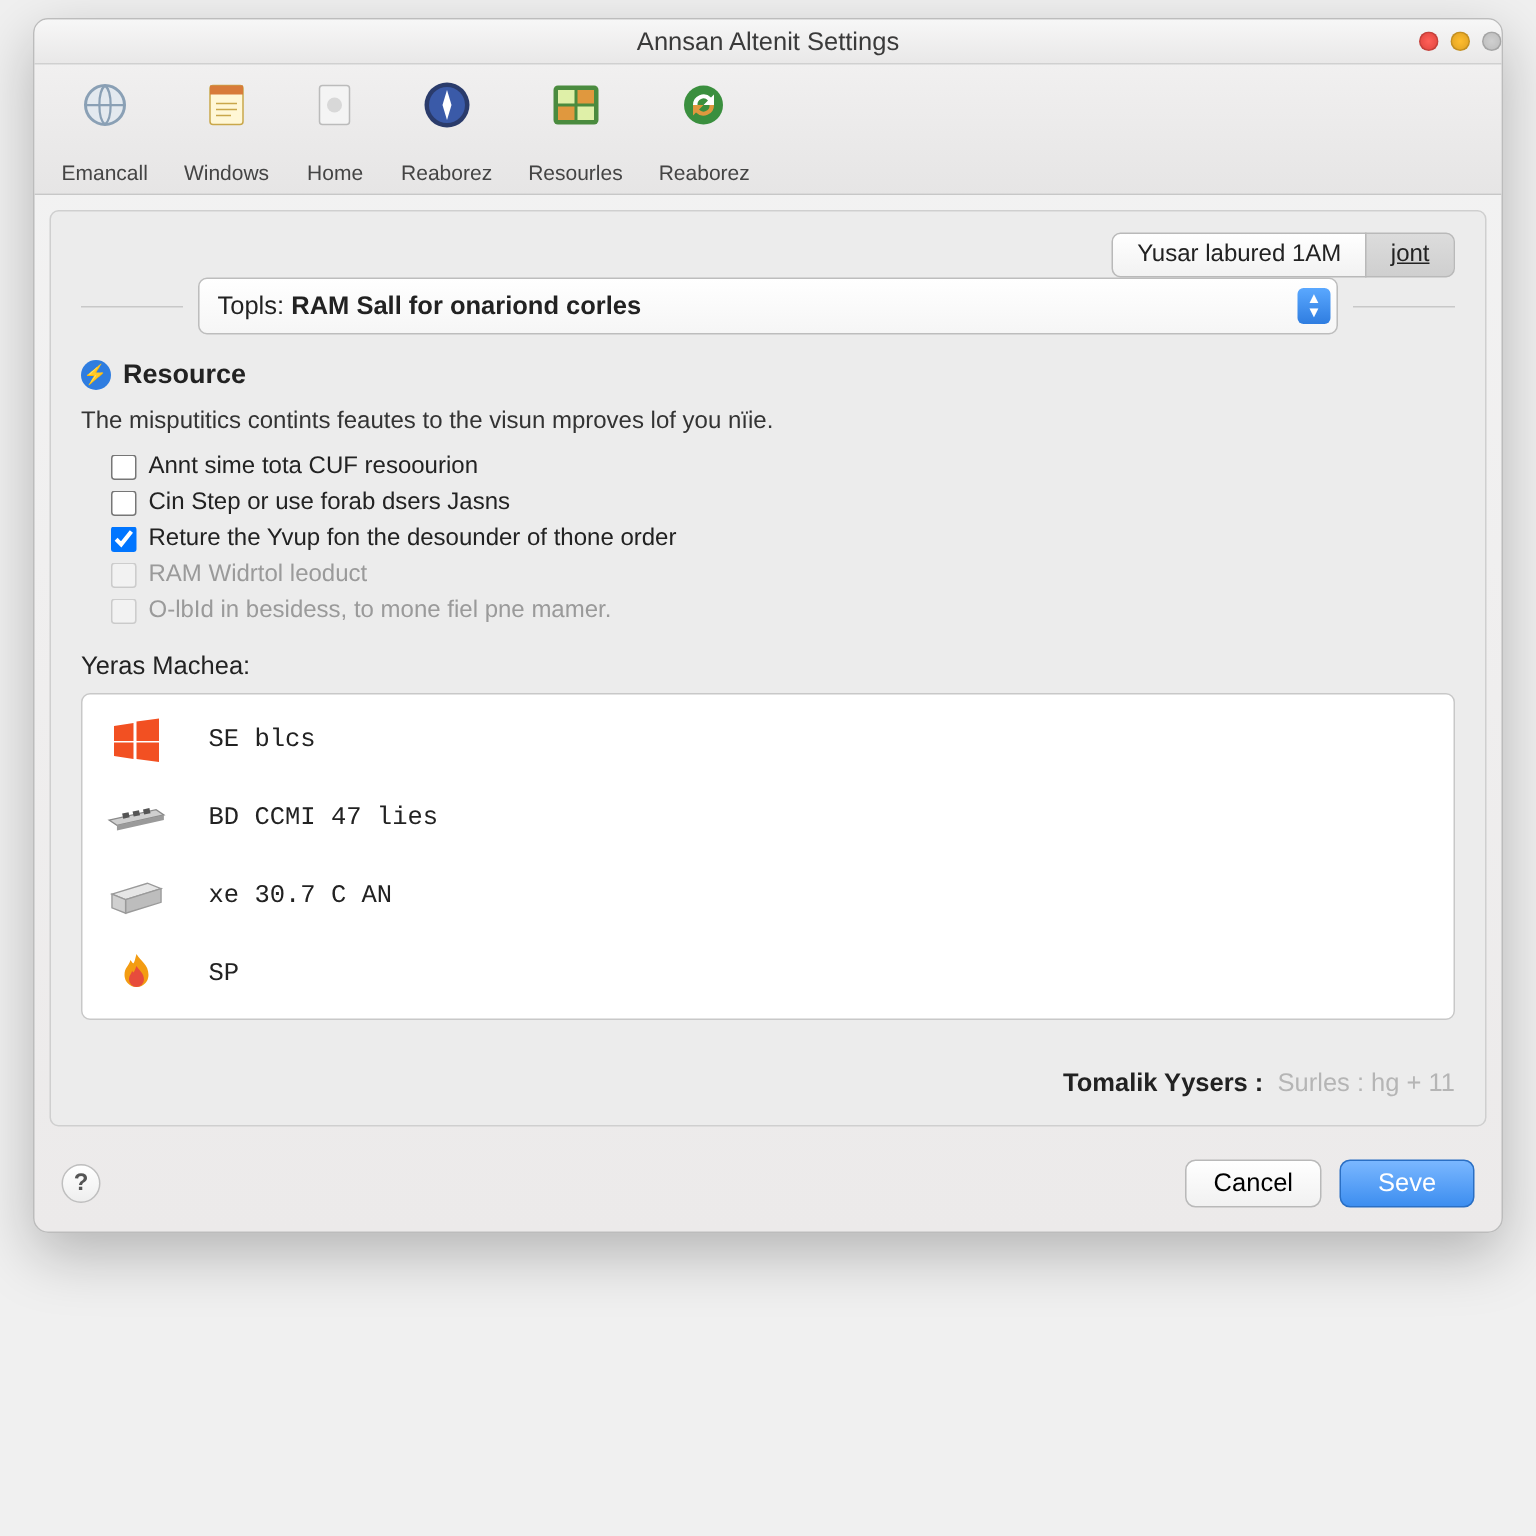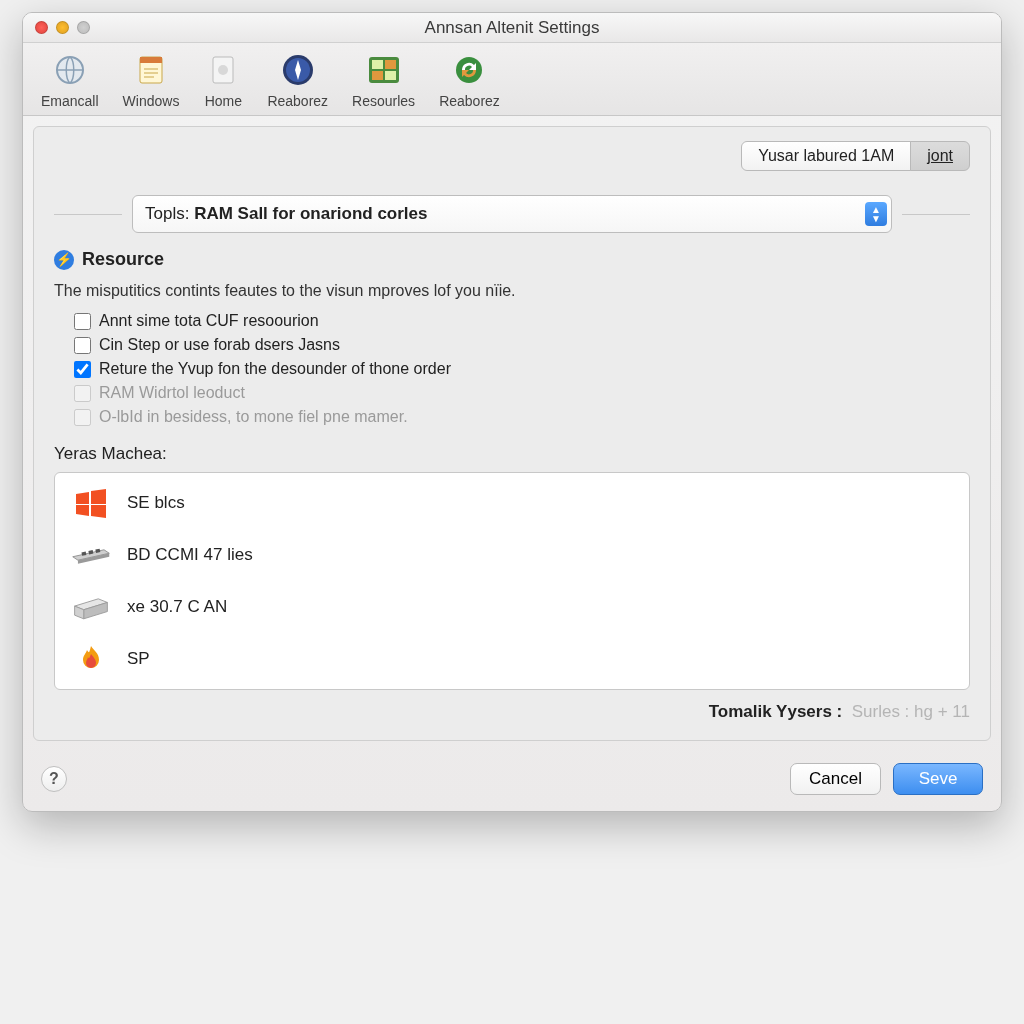--- a/index.html
+++ b/index.html
@@ -20,55 +20,56 @@
     box-shadow: 0 14px 40px rgba(0,0,0,.25);
     overflow: hidden;
   }
   
   .titlebar {
     height: 30px;
     display: flex; align-items: center;
     position: relative;
     background: linear-gradient(#f7f7f7,#e9e8e8);
     border-bottom: 1px solid #d0d0d0;
+    justify-content: flex-end;
   }
   .traffic { display:flex; gap:8px; margin-left:12px; }
   .tl { width:13px; height:13px; border-radius:50%; border:1px solid rgba(0,0,0,.15); }
   .tl.red{background:radial-gradient(#ff6159,#e0443e);} 
   .tl.yel{background:radial-gradient(#ffbd2e,#dea123);} 
   .tl.grn{background:radial-gradient(#d0d0d0,#bcbcbc);} 
   .wtitle { position:absolute; left:0; right:0; text-align:center; font-size:17px; color:#3a3a3a; font-weight:500;}
   
   .toolbar {
     display:flex; gap:24px; padding:8px 18px 6px 18px;
     background:linear-gradient(#f1f0f0,#e6e5e5);
     border-bottom:1px solid #c7c7c7;
   }
-  .tbitem{ display:flex; flex-direction:column; align-items:center; gap:4px; font-size:14px; color:#444; cursor:default;}
+  .tbitem{ display:flex; flex-direction:column; align-items:center; gap:18px; font-size:14px; color:#444; cursor:default;}
   .tbicon{ width:40px; height:38px; border-radius:6px; display:flex;align-items:center;justify-content:center;}
   
   .content{
     margin:10px; padding:14px 20px 18px 20px;
     background:#ececec;
     border:1px solid #cfcfcf;
     border-radius:6px;
   }
   
   .segtabs{ display:flex; margin-left:28px;justify-content:flex-end; }
   .seg{
     padding:5px 16px; font-size:16px;
     background:linear-gradient(#ffffff,#f2f2f2);
     border:1px solid #b9b9b9;
     margin-left:-1px;
   }
   .seg:first-child{ border-radius:6px 0 0 6px; margin-left:0;}
   .seg:last-child{ border-radius:0 6px 6px 0;}
   .seg.active{ background:linear-gradient(#dcdcdc,#cfcfcf);text-decoration:underline; }
   
-  .ruleblock{ margin-top:24px; }
+  .ruleblock{ }
   .rulehead{ display:flex; align-items:center; gap:10px; }
   .rulehead::before,.rulehead::after{ content:""; flex:1; height:1px; background:#c8c8c8; }
   .popup{
     flex:0 0 auto; width:760px;
     display:flex; align-items:center; justify-content:space-between;
     background:linear-gradient(#ffffff,#f6f6f6);
     border:1px solid #bdbdbd; border-radius:6px;
     padding:6px 4px 6px 12px; font-size:17px;
   }
   .popup .stepper{
@@ -82,23 +83,23 @@
   .desc{ margin-top:12px; color:#333; font-size:16px;}
   .checks{ margin-top:12px; margin-left:20px; display:flex; flex-direction:column; gap:6px;}
   .chk{ display:flex; align-items:center; gap:8px; font-size:16px;}
   .chk input{ width:17px; height:17px; }
   .chk.disabled{ color:#9a9a9a; }
   .subhead{ margin-top:18px; font-size:17px; }
   .listbox{
     margin-top:8px; border:1px solid #c8c8c8; border-radius:6px; background:#fff;
     padding:4px 0;
   }
-  .lrow{ display:flex; align-items:center; gap:16px; padding:10px 16px; font-size:17px;}
+  .lrow{ display:flex; align-items:center; gap:28px; padding:10px 16px; font-size:17px;font-family:Liberation Mono, monospace;}
   .licon{ width:40px; height:32px; display:flex; align-items:center; justify-content:center;}
-  .footerline{ text-align:right; margin-top:12px; font-size:17px;}
+  .footerline{ text-align:right; margin-top:32px; font-size:17px;}
   .footerline .vals{ color:#b5b5b5; }
   
   .bottombar{
     display:flex; align-items:center; justify-content:space-between;
     padding:12px 18px 16px 18px;
   }
   .helpbtn{
     width:26px;height:26px;border-radius:50%;
     border:1px solid #bfbfbf; background:linear-gradient(#fff,#eee);
     display:flex;align-items:center;justify-content:center; color:#555; font-weight:600;

